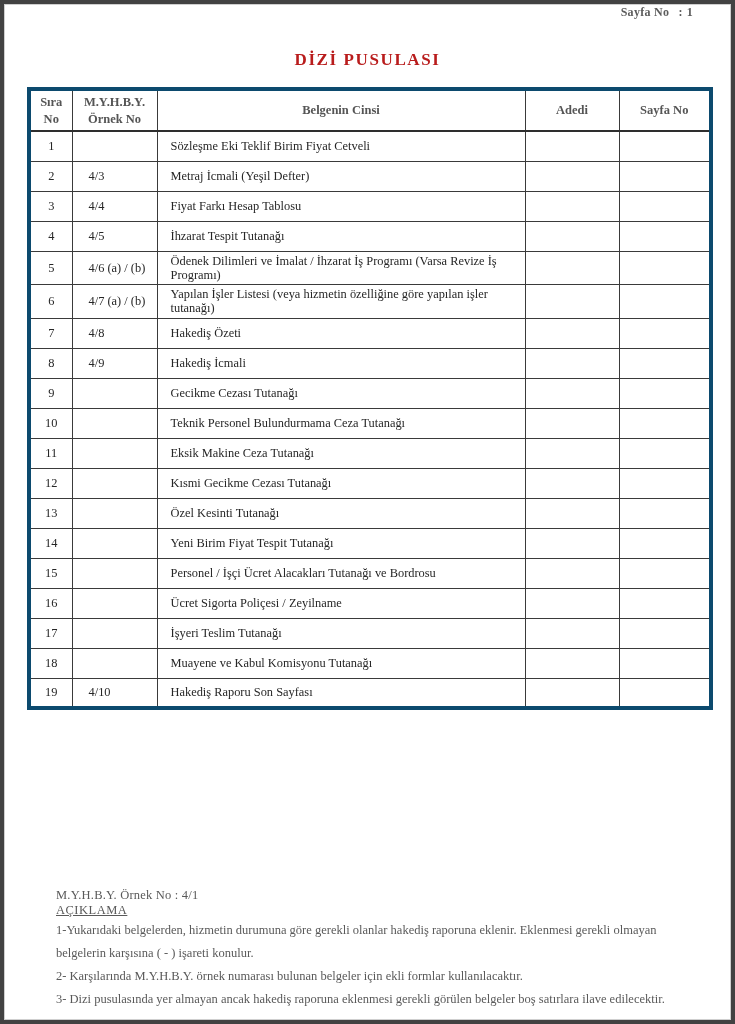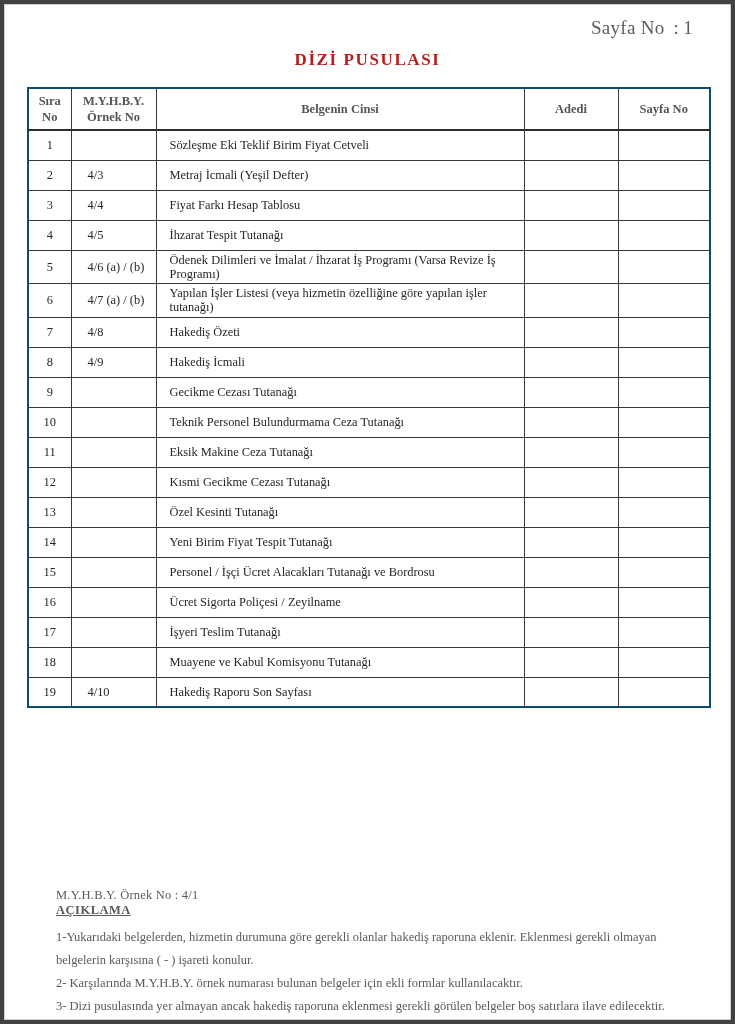--- a/index.html
+++ b/index.html
@@ -14,24 +14,24 @@
     height: 1024px;
     background: #ffffff;
     border: 4px solid #424242;
     box-shadow: inset 0 0 0 1px #cfcfcf;
     overflow: hidden;
   }
   .page { position: relative; width: 100%; height: 100%; }
 
   .page-no {
     position: absolute;
-    top: 13px;
+    top: 1px;
     right: 38px;
-    font-size: 19px;
-    font-weight: normal;
+    font-size: 12px;
+    font-weight: bold;
     color: #5c5c5c;
     letter-spacing: 0.3px;
     white-space: nowrap;
   }
   .page-no .sep { display: inline-block; margin-left: 9px; }
   .page-no .val { display: inline-block; margin-left: 4px; }
 
   .doc-title {
     position: absolute;
     top: 46px;
@@ -55,21 +55,21 @@
   .doc-table col.c-no    { width: 43px; }
   .doc-table col.c-ornek { width: 85px; }
   .doc-table col.c-belge { width: 368px; }
   .doc-table col.c-adedi { width: 94px; }
   .doc-table col.c-sayfa { width: 92px; }
 
   .doc-table th, .doc-table td {
     border: 1px solid #3a3a3a;
     vertical-align: middle;
   }
-  .doc-table { border: 2px solid #0c4a6e; }
+  .doc-table { border: 4px solid #0c4a6e; }
   .doc-table thead th { border-bottom: 2px solid #2e2e2e; }
 
   .doc-table thead th {
     height: 42px;
     font-size: 12.5px;
     font-weight: bold;
     color: #555555;
     text-align: center;
     line-height: 1.3;
     padding: 2px 4px;
@@ -88,24 +88,24 @@
   .footer {
     position: absolute;
     top: 884px;
     left: 52px;
     width: 652px;
     color: #595959;
     font-size: 12.5px;
   }
   .ornek-line { letter-spacing: 0.2px; }
   .aciklama-title {
-    font-weight: bold;
+    font-weight: normal;
     text-decoration: underline;
     letter-spacing: 0.5px;
-    margin-bottom: 8px;
+    margin-bottom: 1px;
   }
   .note-line { line-height: 23px; }
 </style>
 </head>
 <body>
 
 <div class="frame">
   <div class="page">
 
     <div class="page-no">

